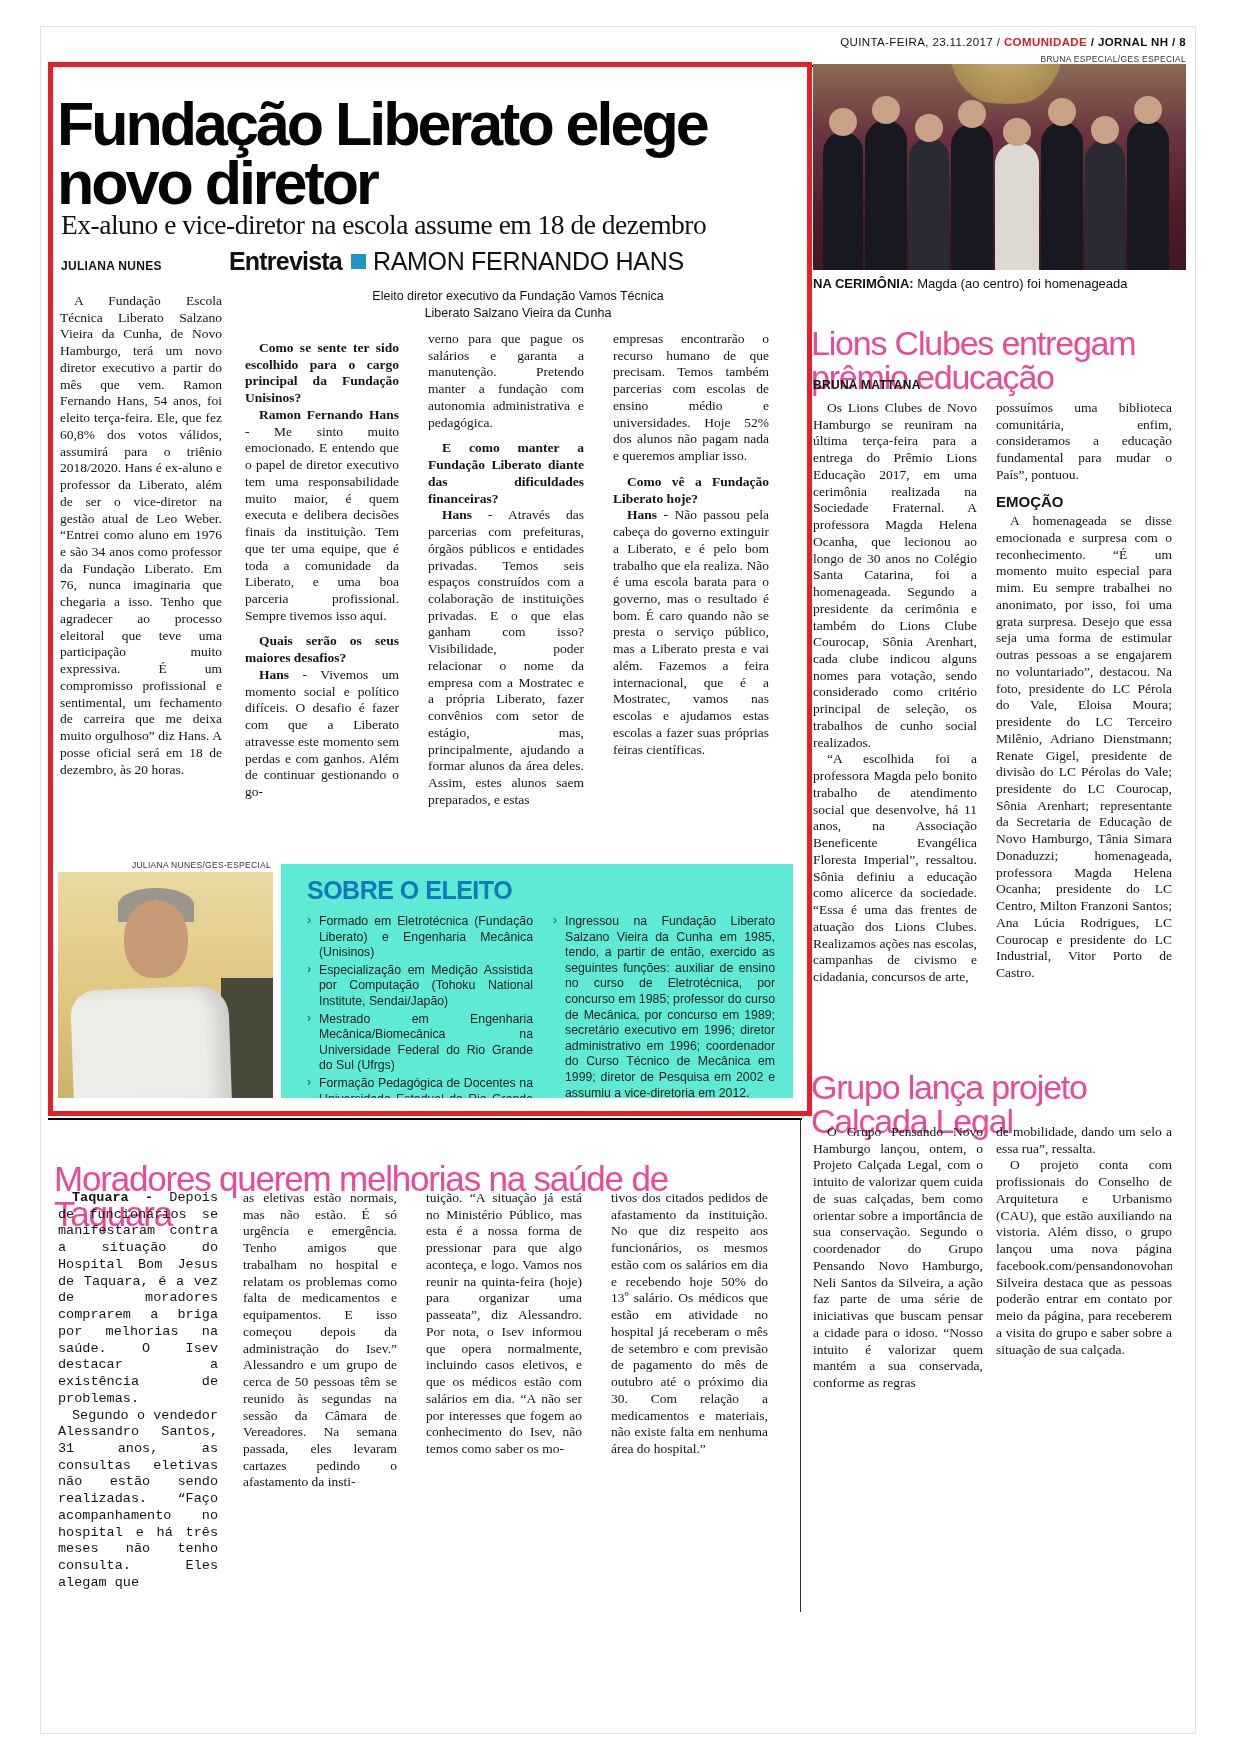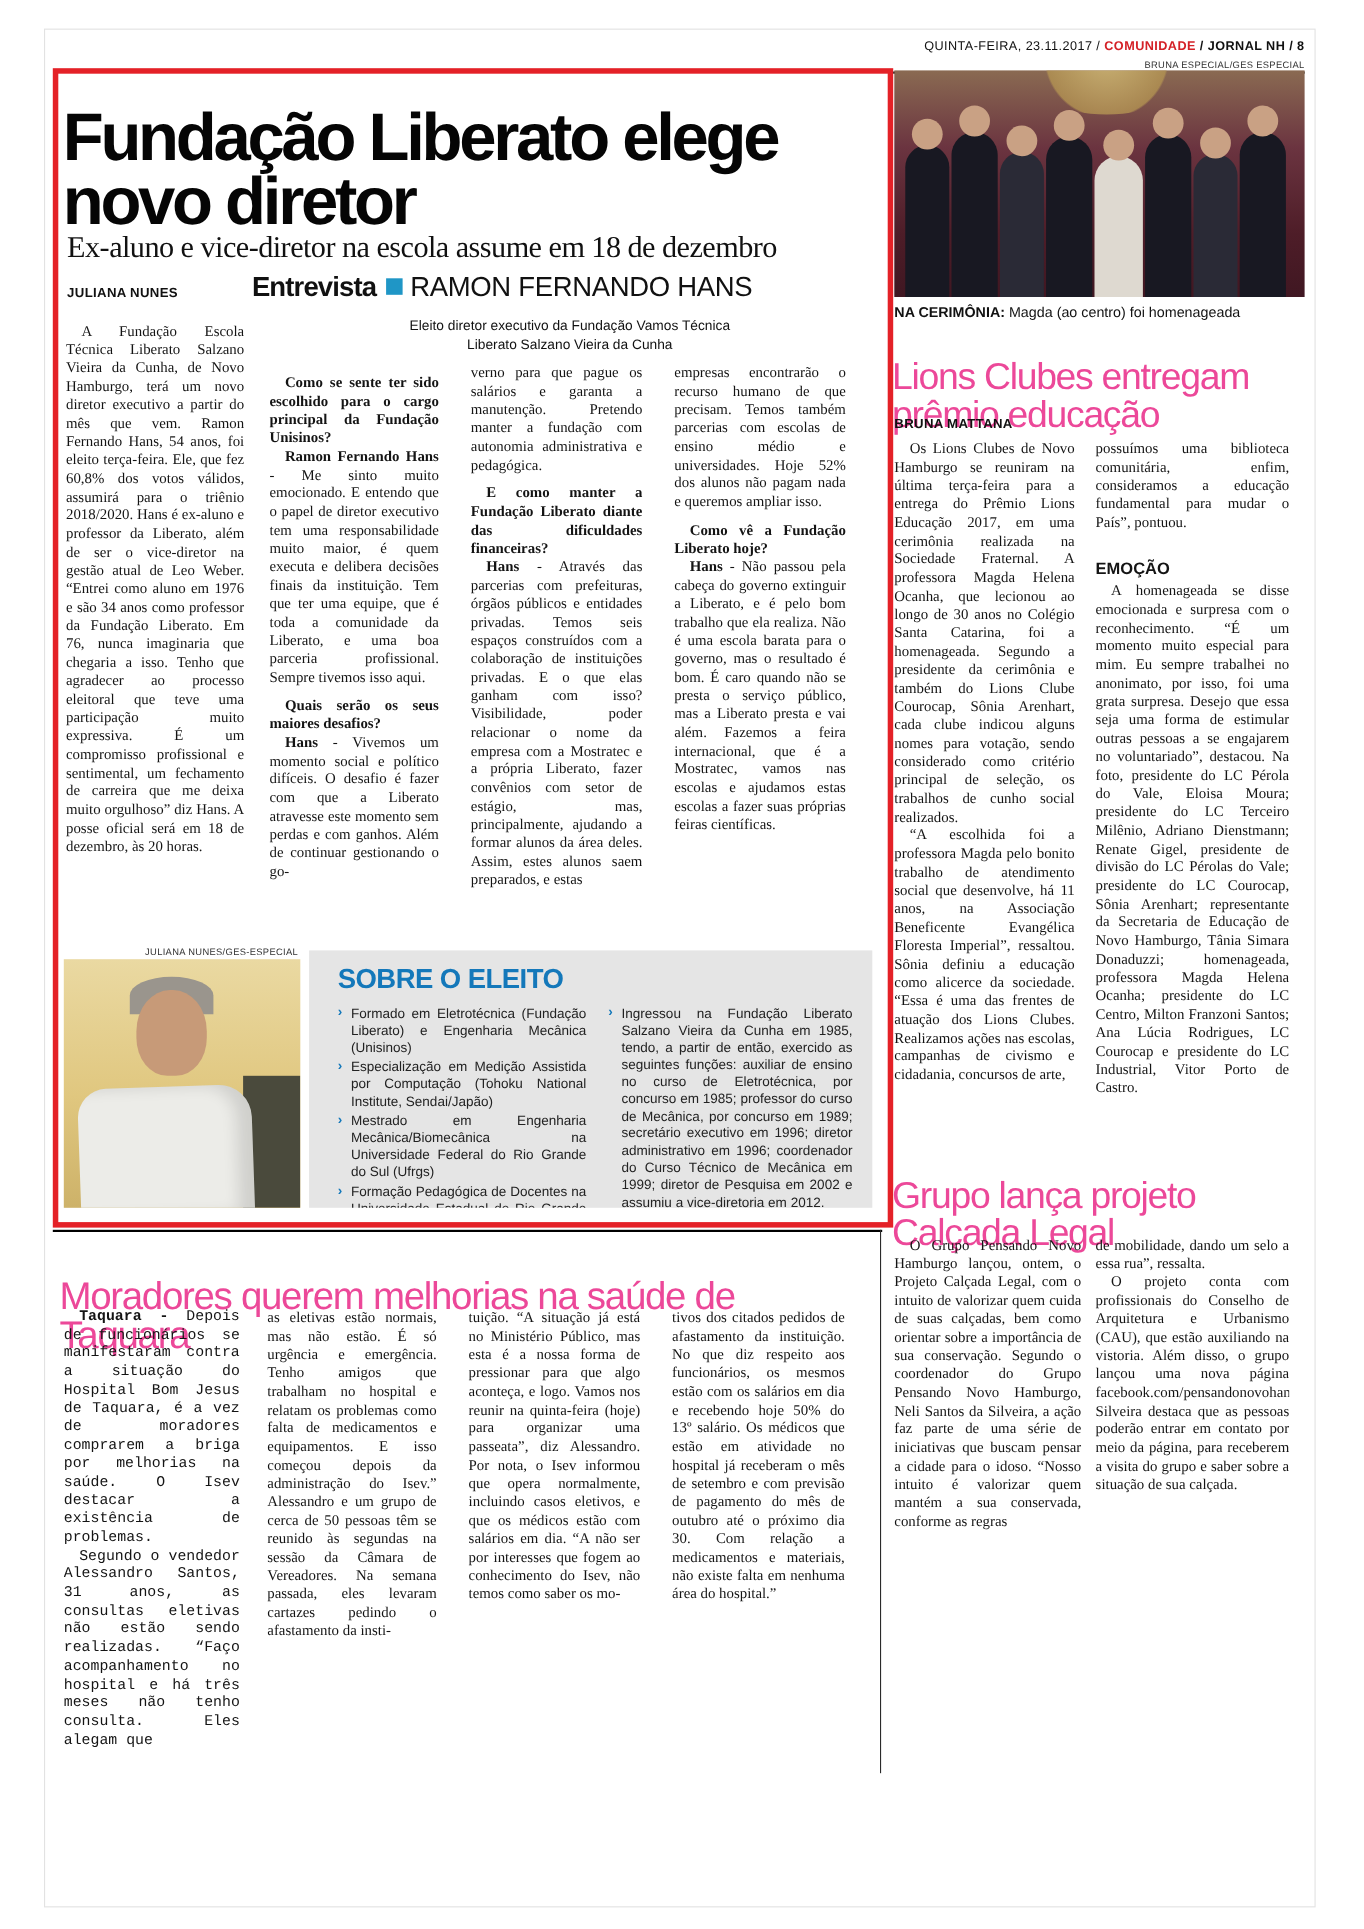--- a/index.html
+++ b/index.html
@@ -28,37 +28,37 @@
   .iv-name{font-size:25px;font-weight:normal;letter-spacing:-.3px;}
   .iv-bio{left:255px;top:221px;width:420px;text-align:center;font-size:12.5px;line-height:1.38;}
   
   .bodycol{font-family:"Liberation Serif",serif;font-size:13.5px;line-height:1.24;
         text-align:justify;overflow:hidden;color:#141414;}
   .bodycol p{margin:0;text-indent:14px;}
   .bodycol p.q{font-weight:bold;margin-top:9px;}
   .bodycol p.cont{text-indent:0;}
   .bodycol .lead{font-weight:bold;}
   .bodycol .subh{font-family:"Liberation Sans",sans-serif;font-weight:bold;font-size:15px;
-        text-indent:0;text-align:left;margin:25px 0 2px;}
+        text-indent:0;text-align:left;margin:9px 0 2px;}
   .col-m1{left:7px;top:226px;width:162px;height:500px;}
   .col-m2{left:192px;top:264px;width:154px;height:528px;}
   .col-m3{left:375px;top:264px;width:156px;height:528px;}
   .col-m4{left:560px;top:264px;width:156px;height:528px;}
   
   .credit{font-size:8.5px;color:#333;letter-spacing:.3px;}
   .portrait-credit{left:2px;top:793px;width:216px;text-align:right;}
   .portrait{left:5px;top:805px;width:215px;height:226px;overflow:hidden;
         background:linear-gradient(180deg,#ead9a2 0%,#e0c77f 55%,#cdb269 100%);}
   .portrait .chair{position:absolute;right:0;bottom:0;width:52px;height:120px;background:#4a4a3c;}
   .portrait .shirt{position:absolute;left:14px;bottom:-8px;width:158px;height:118px;
         background:#ecece8;border-radius:26px 30px 0 0;transform:rotate(-2deg);box-shadow:inset -14px 0 14px rgba(0,0,0,.12);}
   .portrait .head{position:absolute;left:66px;top:28px;width:64px;height:78px;border-radius:48% 48% 44% 44%;
         background:#c79a78;}
   .portrait .hair{position:absolute;left:60px;top:16px;width:76px;height:34px;border-radius:50% 50% 0 0;background:#9a958d;}
-  .bluebox{left:228px;top:797px;width:512px;height:234px;background:#e5e5e5;
+  .bluebox{left:228px;top:797px;width:512px;height:234px;background:#5eead4;
         box-sizing:border-box;padding:12px 18px 8px 26px;overflow:hidden;}
   .bluebox .bb-title{font-size:25px;font-weight:bold;color:#1478ba;letter-spacing:-.5px;margin-bottom:9px;}
   .bb-cols{display:flex;gap:20px;}
   .bb-col{font-size:12.3px;line-height:1.27;color:#222;}
   .bb-col.l{width:226px;flex:none;}
   .bb-col.r{flex:1;}
   .bb-item{position:relative;padding-left:12px;margin-bottom:2px;text-align:justify;}
   .chev{position:absolute;left:0;top:-1px;color:#1478ba;font-weight:bold;}
   .chev::before{content:"\203A";}
   

